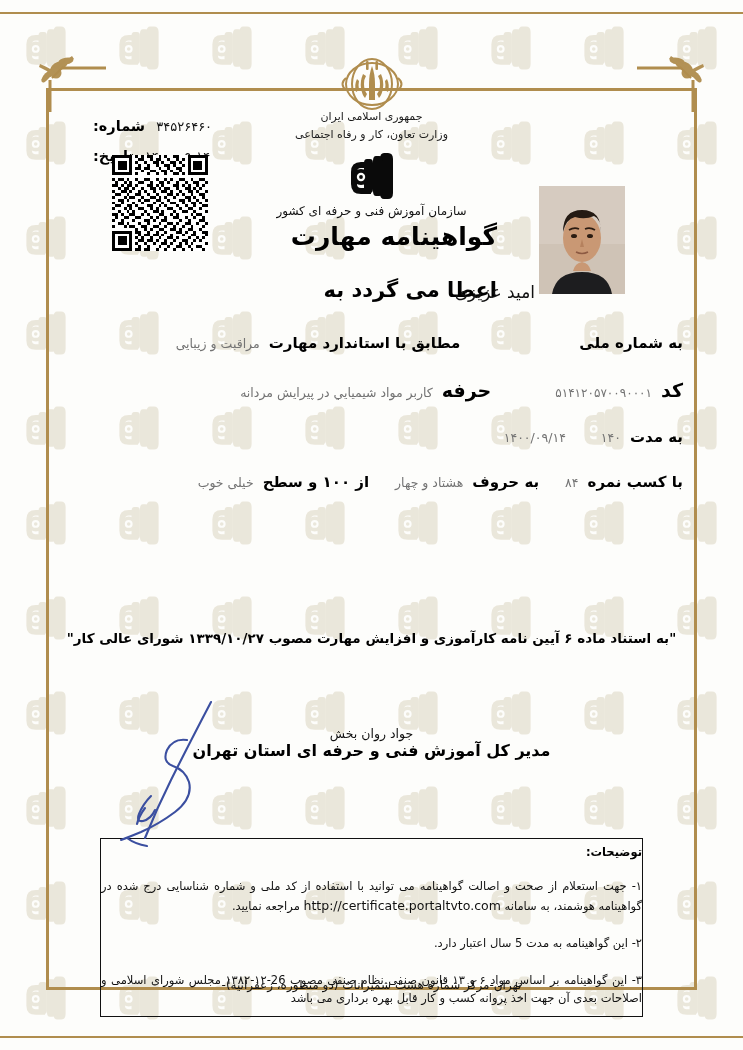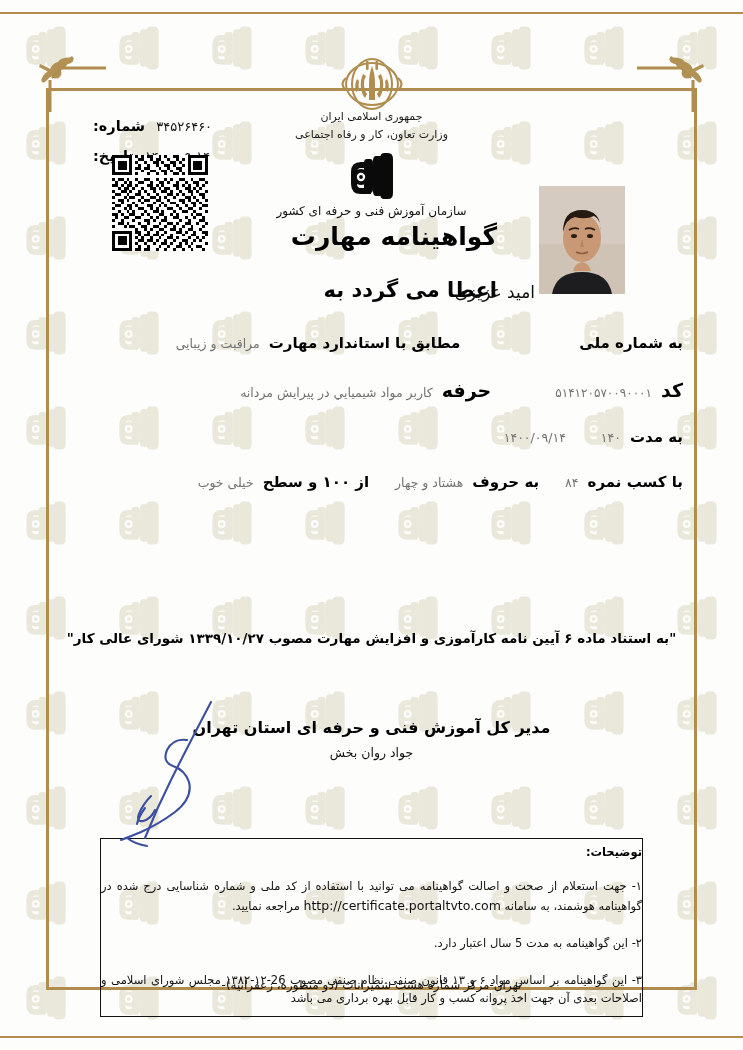--- a/index.html
+++ b/index.html
@@ -1493,22 +1493,22 @@
     <span class="lbl">از ۱۰۰ و سطح</span>
     <span class="val">خیلی خوب</span>
     <span class="flexfill"></span>
   </div>
 
 </div>
 
 <div id="legal-note">"به استناد ماده ۶ آیین نامه کارآموزی و افزایش مهارت مصوب ۱۳۳۹/۱۰/۲۷ شورای عالی کار"</div>
 
 <div id="signature-block">
+  <div id="director-name">جواد روان بخش</div>
   <div id="director-title">مدیر کل آموزش فنی و حرفه ای استان تهران</div>
-  <div id="director-name">جواد روان بخش</div>
 </div>
 
 <svg id="signature-mark" viewBox="0 0 140 150">
   <g fill="none" stroke="#3b4fa0" stroke-width="2.1" stroke-linecap="round">
     <path d="M96 2 Q74 44 56 80 Q42 108 30 138"></path>
     <path d="M72 40 Q58 38 52 50 Q47 62 58 66 Q70 70 74 82 Q78 98 60 112 Q44 124 26 132 Q14 137 6 140"></path>
     <path d="M36 96 Q28 104 24 114 Q21 122 28 121 Q36 119 40 110"></path>
     <path d="M30 108 Q24 116 22 124"></path>
     <path d="M12 138 Q20 144 32 146"></path>
   </g>

